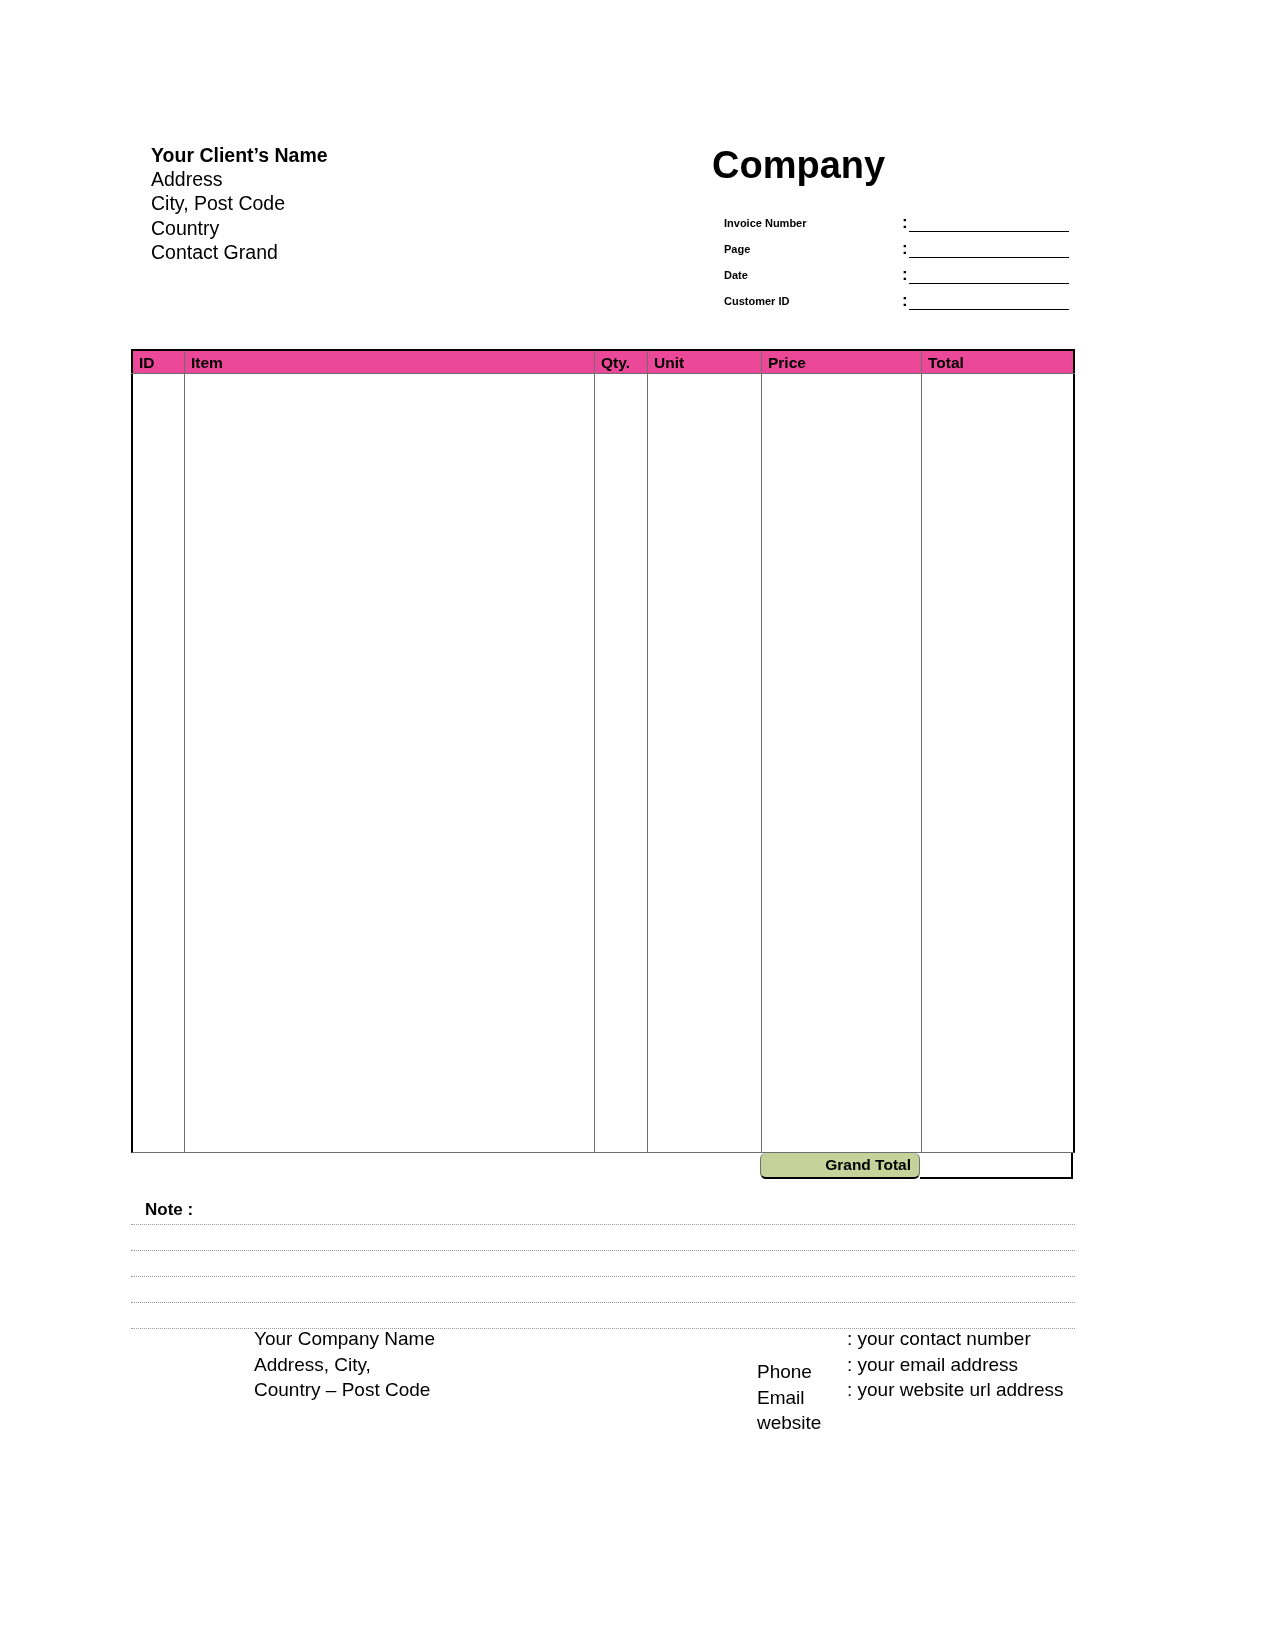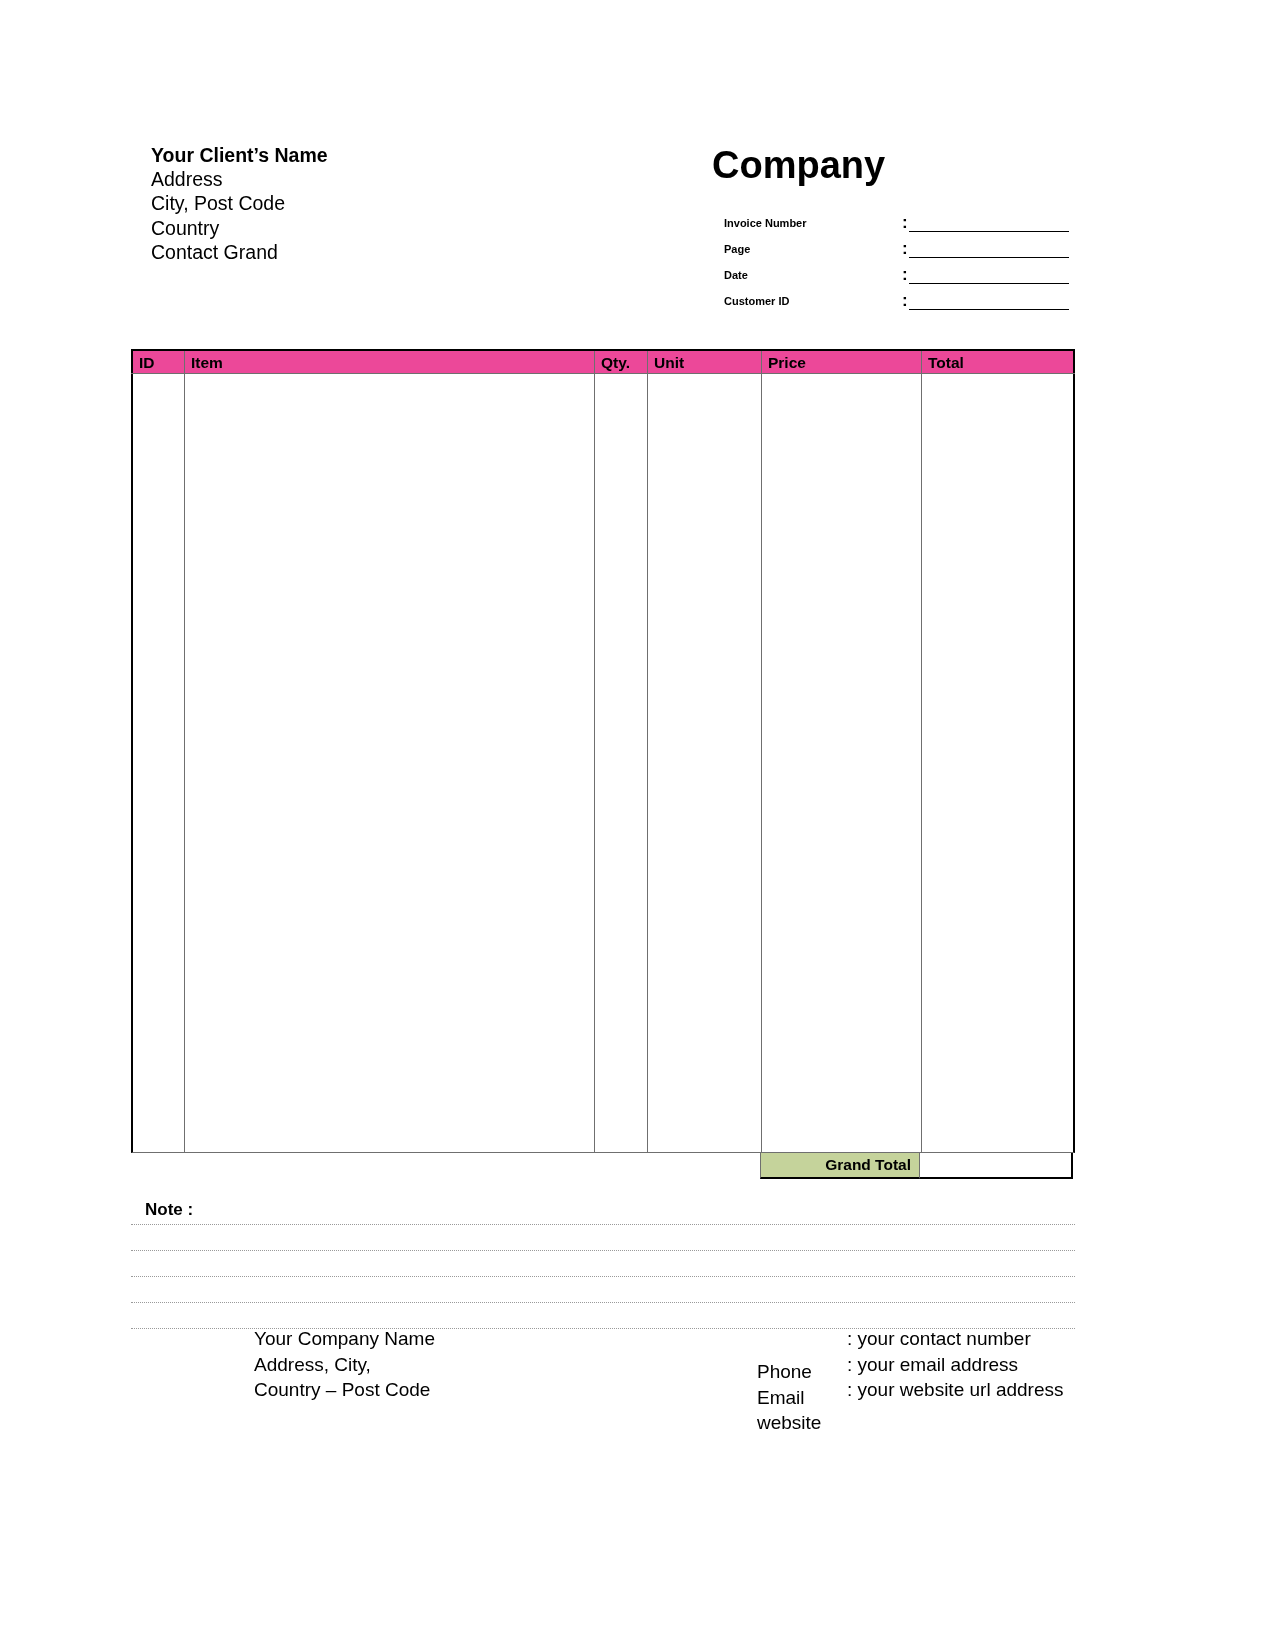--- a/index.html
+++ b/index.html
@@ -88,20 +88,21 @@
   #grand-total-row .spacer { width:629px; }
   #grand-total-row .gt-label {
     width:160px; box-sizing:border-box;
     background:#c5d39b;
     border-left:1px solid #6f6f6f;
     border-right:1px solid #6f6f6f;
     border-bottom:2px solid #000;
     font-size:15.5px; font-weight:bold; line-height:24px;
     text-align:right; padding-right:8px;
     white-space:nowrap;
+    border-radius:6px;
   }
   #grand-total-row .gt-value {
     width:153px; box-sizing:border-box;
     border-right:2px solid #000;
     border-bottom:2px solid #000;
   }
 
   
   #note-section { position:absolute; left:131px; top:1200px; width:944px; }
   #note-label {

